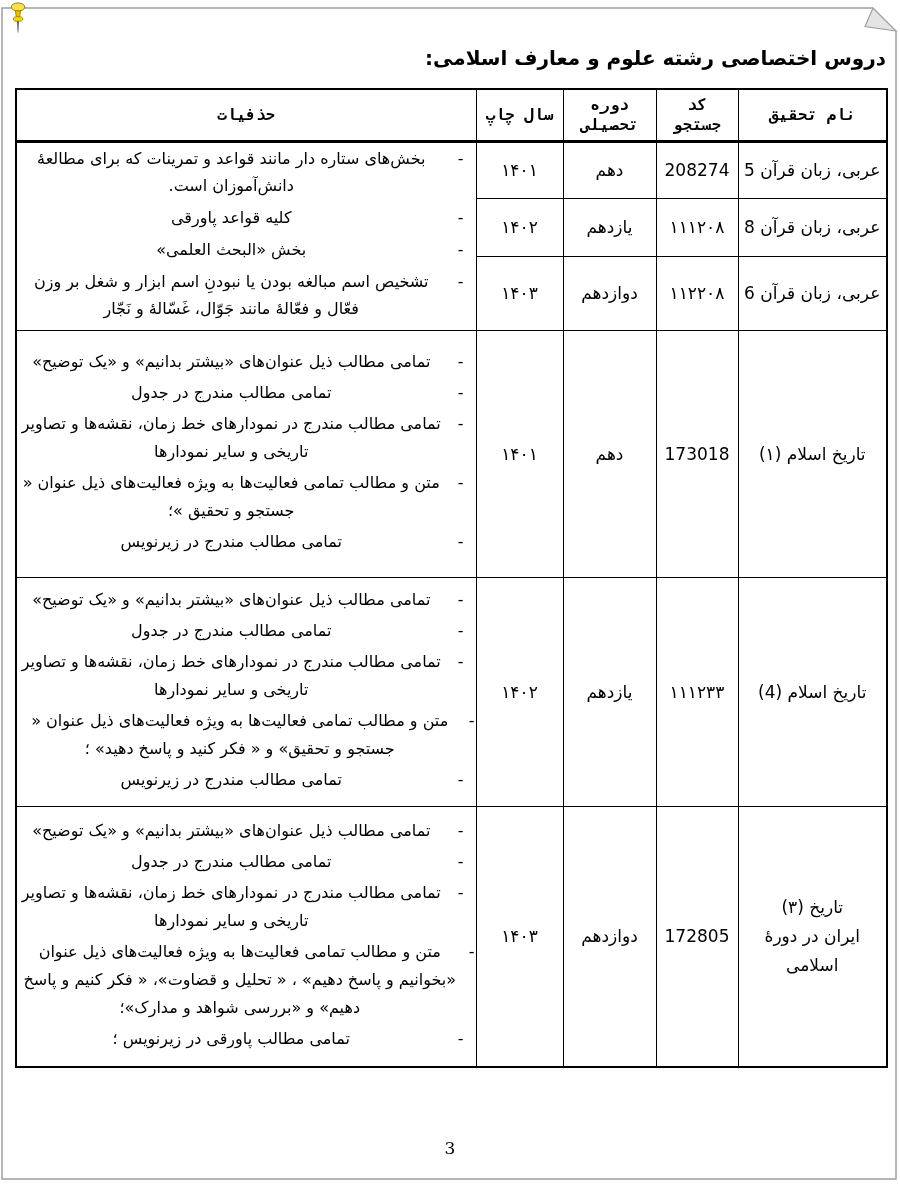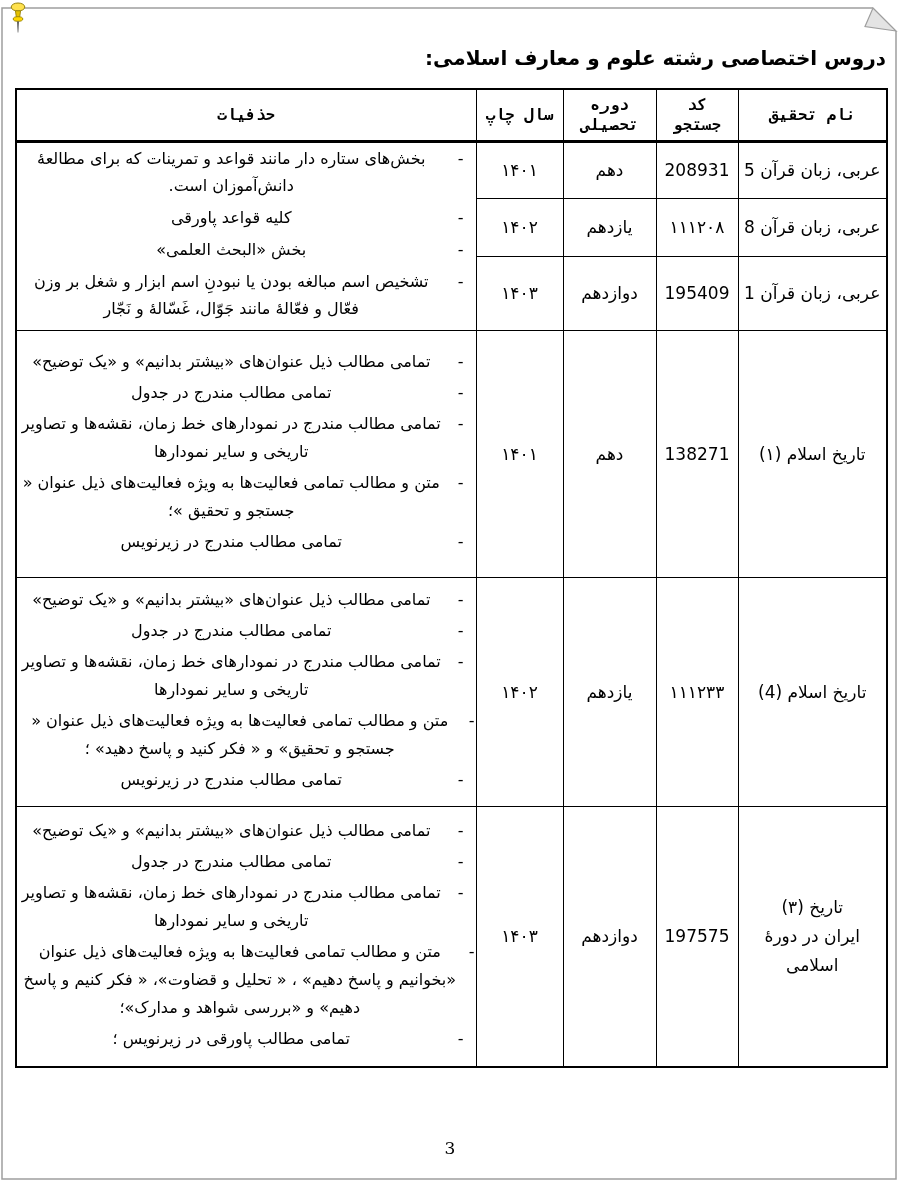--- a/index.html
+++ b/index.html
@@ -76,21 +76,21 @@
         <th class="pre">دوره
 تحصیلی</th>
         <th>سال چاپ</th>
         <th class="h-del">حذفیات</th>
       </tr>
     </thead>
     <tbody>
 
       <tr style="height:54px">
         <td>عربی، زبان قرآن 5</td>
-        <td>208931</td>
+        <td>208274</td>
         <td>دهم</td>
         <td>۱۴۰۱</td>
         <td class="del-cell roomy" rowspan="3">
           <div class="del-item">
             <span class="dash">-</span>
             <span>بخش‌های ستاره دار مانند قواعد و تمرینات که برای مطالعهٔ دانش‌آموزان است.</span>
           </div>
           <div class="del-item">
             <span class="dash">-</span>
             <span>کلیه قواعد پاورقی</span>
@@ -105,29 +105,29 @@
           </div>
         </td>
       </tr>
       <tr style="height:55px">
         <td>عربی، زبان قرآن 8</td>
         <td>۱۱۱۲۰۸</td>
         <td>یازدهم</td>
         <td>۱۴۰۲</td>
       </tr>
       <tr style="height:70px">
-        <td>عربی، زبان قرآن 1</td>
-        <td>195409</td>
+        <td>عربی، زبان قرآن 6</td>
+        <td>۱۱۲۲۰۸</td>
         <td>دوازدهم</td>
         <td>۱۴۰۳</td>
       </tr>
 
       <tr style="height:247px">
         <td>تاریخ اسلام (۱)</td>
-        <td>138271</td>
+        <td>173018</td>
         <td>دهم</td>
         <td>۱۴۰۱</td>
         <td class="del-cell">
           <div class="del-item">
             <span class="dash">-</span>
             <span>تمامی مطالب ذیل عنوان‌های «بیشتر بدانیم» و «یک توضیح»</span>
           </div>
           <div class="del-item">
             <span class="dash">-</span>
             <span>تمامی مطالب مندرج در جدول</span>
@@ -173,21 +173,21 @@
             <span class="dash">-</span>
             <span>تمامی مطالب مندرج در زیرنویس</span>
           </div>
         </td>
       </tr>
 
       <tr style="height:261px">
         <td class="pre name-d">تاریخ (۳)
 ایران در دورهٔ
 اسلامی</td>
-        <td>197575</td>
+        <td>172805</td>
         <td>دوازدهم</td>
         <td>۱۴۰۳</td>
         <td class="del-cell">
           <div class="del-item">
             <span class="dash">-</span>
             <span>تمامی مطالب ذیل عنوان‌های «بیشتر بدانیم» و «یک توضیح»</span>
           </div>
           <div class="del-item">
             <span class="dash">-</span>
             <span>تمامی مطالب مندرج در جدول</span>

